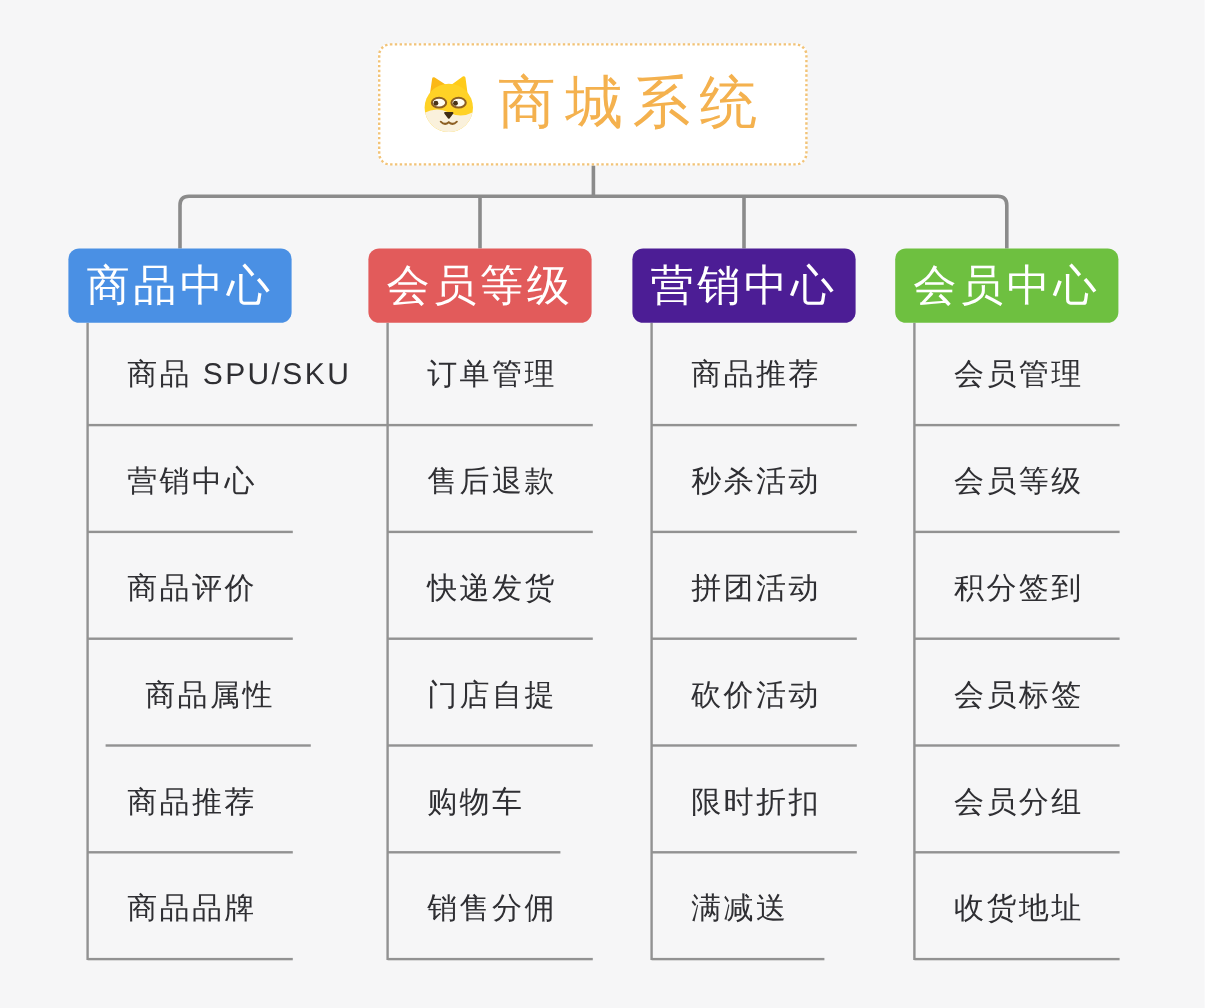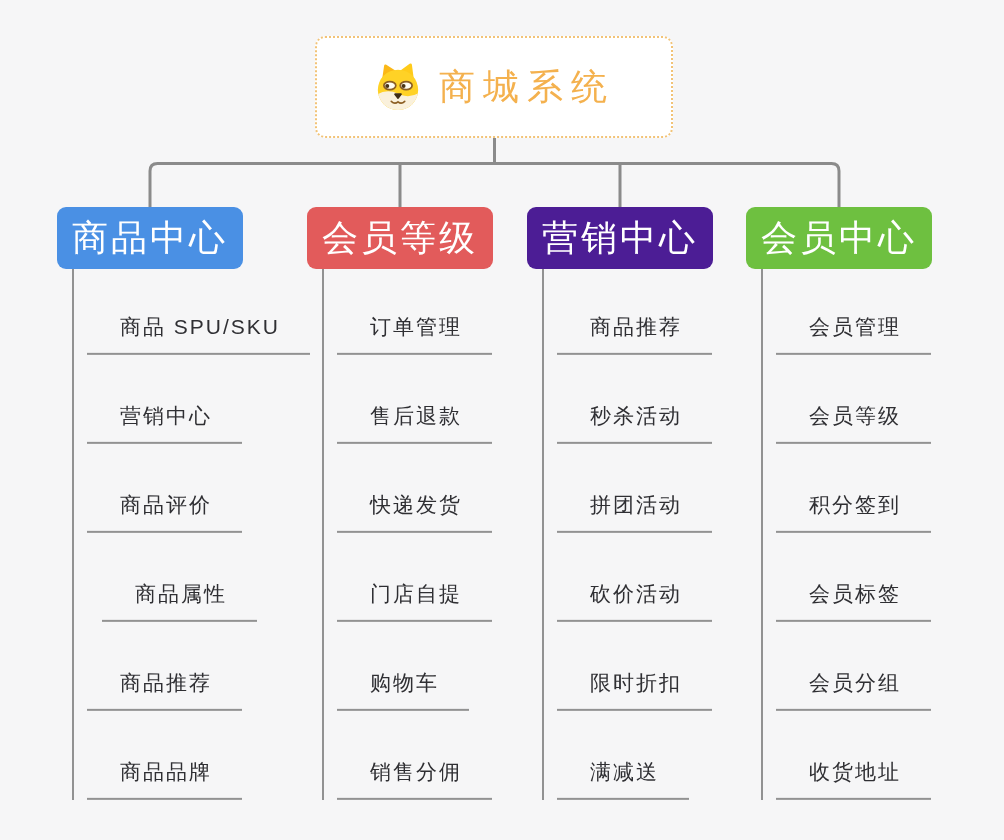--- a/index.html
+++ b/index.html
@@ -16,36 +16,36 @@
   .trunk{stroke:#8b8b8b;stroke-width:3;fill:none;}
   .spine{stroke:#929292;stroke-width:2;}
   .root-node{
     position:absolute;left:315px;top:36px;width:358px;height:102px;
     box-sizing:border-box;background:#ffffff;
     border:2px dotted #f2c377;border-radius:10px;
     display:flex;align-items:center;justify-content:center;gap:16px;
     cursor:pointer;
   }
   .root-label{
-    font-size:36px;letter-spacing:8px;color:#f4b14e;
+    font-size:48px;letter-spacing:8px;color:#f4b14e;
     white-space:nowrap;line-height:1;
   }
   .doge{width:50px;height:48px;display:block;flex:0 0 auto;}
   .branch-node{
     position:absolute;border-radius:9px;
     display:flex;align-items:center;justify-content:center;
     color:#ffffff;font-size:36px;letter-spacing:3px;
     white-space:nowrap;cursor:pointer;
   }
   .child-item{
     position:absolute;transform:translateY(-100%);
     border-bottom:2px solid #929292;
-    padding:0 30px 14px 33px;
-    font-size:21px;letter-spacing:2px;color:#2f2f33;
-    white-space:nowrap;cursor:pointer;line-height:1.15;margin-left:14px;
+    padding:0 30px 26px 33px;
+    font-size:25px;letter-spacing:2px;color:#2f2f33;
+    white-space:nowrap;cursor:pointer;line-height:1.15;
   }
 </style>
 </head>
 <body>
 
 <div class="canvas" style="background: rgb(246, 246, 247);">
 
   <svg class="connectors" width="1004" height="840" viewBox="0 0 1004 840">
     <path class="trunk" d="M494.5 138 L494.5 163.5"></path>
     <path class="trunk" d="M150 207 L150 171 Q150 163.5 157.5 163.5 L831.5 163.5 Q839 163.5 839 171 L839 207"></path>

